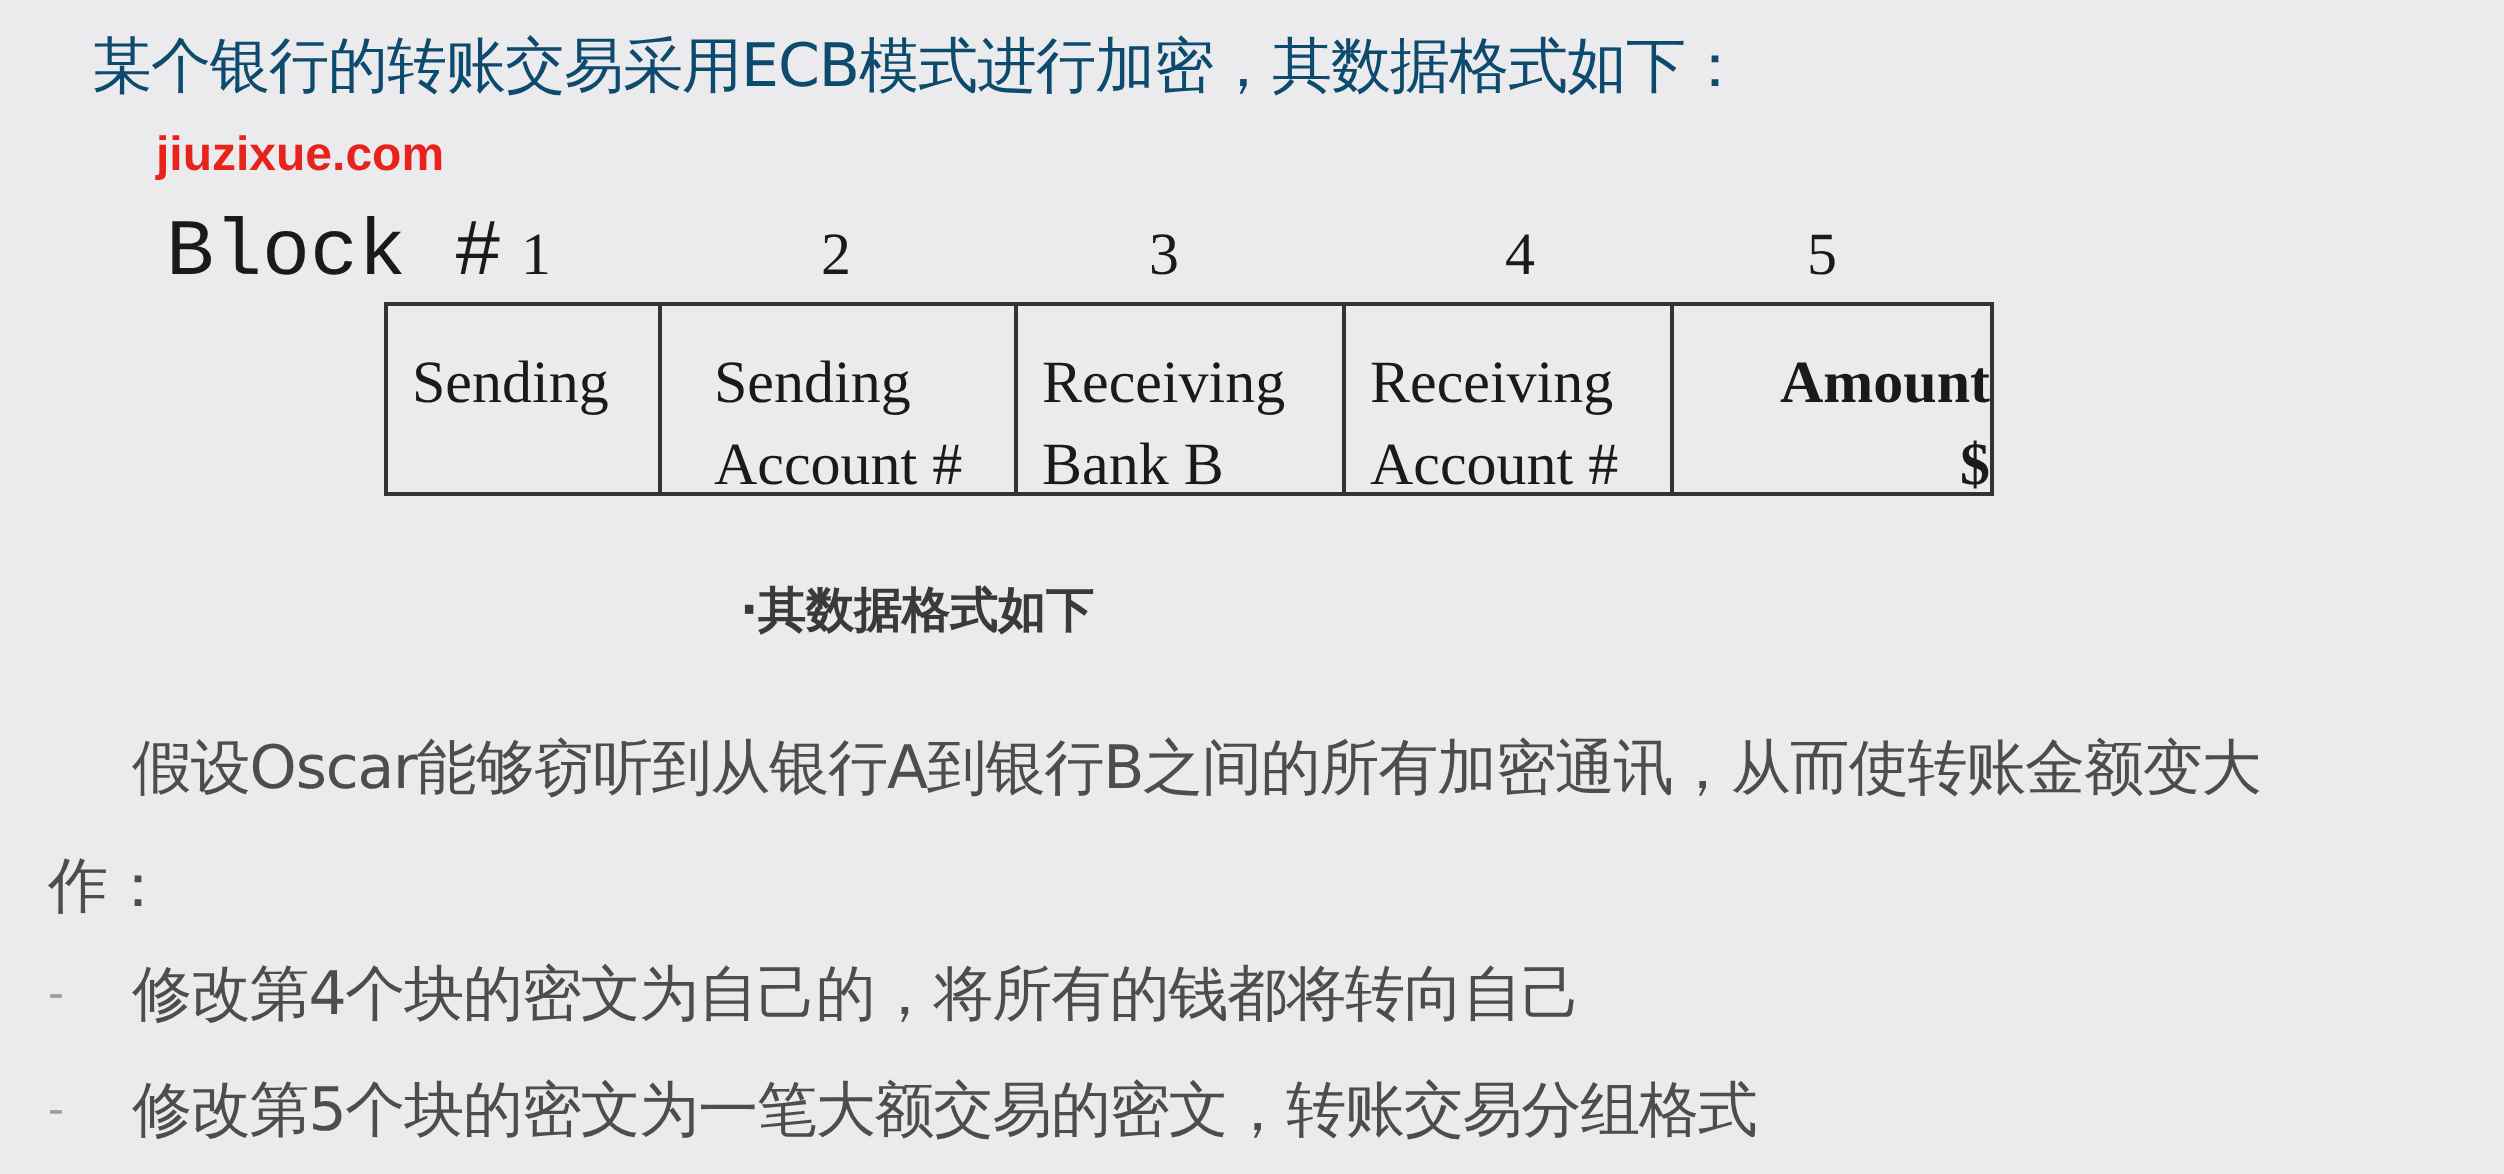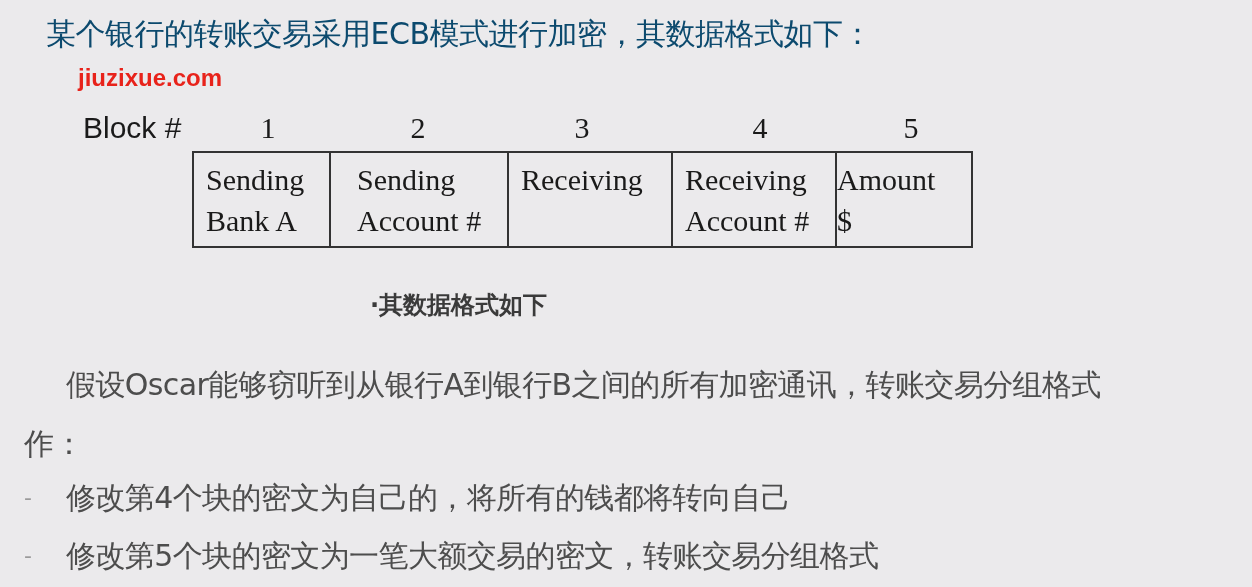--- a/index.html
+++ b/index.html
@@ -31,22 +31,22 @@
       font-family: "Liberation Sans", sans-serif;
       font-weight: bold;
       font-size: 24px;
       line-height: 22px;
       color: #e8231b;
       white-space: nowrap;
     }
     .block-label {
       left: 83px;
       top: 108px;
-      font-family: Liberation Sans, sans-serif;
-      font-size: 30px;
+      font-family: Liberation Mono, monospace;
+      font-size: 40px;
       line-height: 40px;
       color: #1a1a1a;
       white-space: nowrap;
     }
     .block-num {
       top: 108px;
       font-family: "Liberation Serif", serif;
       font-size: 30px;
       line-height: 40px;
       color: #1a1a1a;
@@ -62,21 +62,21 @@
       border: 2px solid #333;
       box-sizing: border-box;
     }
     .cell {
       box-sizing: border-box;
       border-right: 2px solid #333;
       font-family: "Liberation Serif", serif;
       font-size: 30px;
       line-height: 41px;
       color: #1a1a1a;
-      padding-top: 6px;
+      padding-top: 18px;
       white-space: nowrap;
     }
     .cell:last-child { border-right: none; }
     .cell .l1, .cell .l2 { display: block; }
     .caption {
       left: 370px;
       top: 288px;
       font-size: 24px;
       line-height: 34px;
       font-weight: bold;
@@ -126,43 +126,43 @@
   <div class="abs block-label">Block #</div>
   <div class="abs block-num" style="left:268px;">1</div>
   <div class="abs block-num" style="left:418px;">2</div>
   <div class="abs block-num" style="left:582px;">3</div>
   <div class="abs block-num" style="left:760px;">4</div>
   <div class="abs block-num" style="left:911px;">5</div>
 
   <div class="abs blocks-table">
     <div class="cell" style="width:137px; padding-left:12px;">
       <span class="l1">Sending</span>
-      <span class="l2">Bank A</span>
     </div>
     <div class="cell" style="width:178px; padding-left:26px;">
       <span class="l1">Sending</span>
       <span class="l2">Account #</span>
     </div>
     <div class="cell" style="width:164px; padding-left:12px;">
       <span class="l1">Receiving</span>
+      <span class="l2">Bank B</span>
     </div>
     <div class="cell" style="width:164px; padding-left:12px;">
       <span class="l1">Receiving</span>
       <span class="l2">Account #</span>
     </div>
-    <div class="cell" style="width:134px; text-align:left;">
+    <div class="cell" style="width:158px; text-align:right;font-weight:bold;">
       <span class="l1">Amount</span>
       <span class="l2">$</span>
     </div>
   </div>
 
   <div class="abs caption">·其数据格式如下</div>
 </div>
 
-<div class="abs para1">假设Oscar能够窃听到从银行A到银行B之间的所有加密通讯，转账交易分组格式</div>
+<div class="abs para1">假设Oscar能够窃听到从银行A到银行B之间的所有加密通讯，从而使转账金额变大</div>
 <div class="abs para2">作：</div>
 
 <div class="abs bullet" style="top:478px;">
   <span class="dash">-</span>
   <span class="txt">修改第4个块的密文为自己的，将所有的钱都将转向自己</span>
 </div>
 <div class="abs bullet" style="top:536px;">
   <span class="dash">-</span>
   <span class="txt">修改第5个块的密文为一笔大额交易的密文，转账交易分组格式</span>
 </div>

